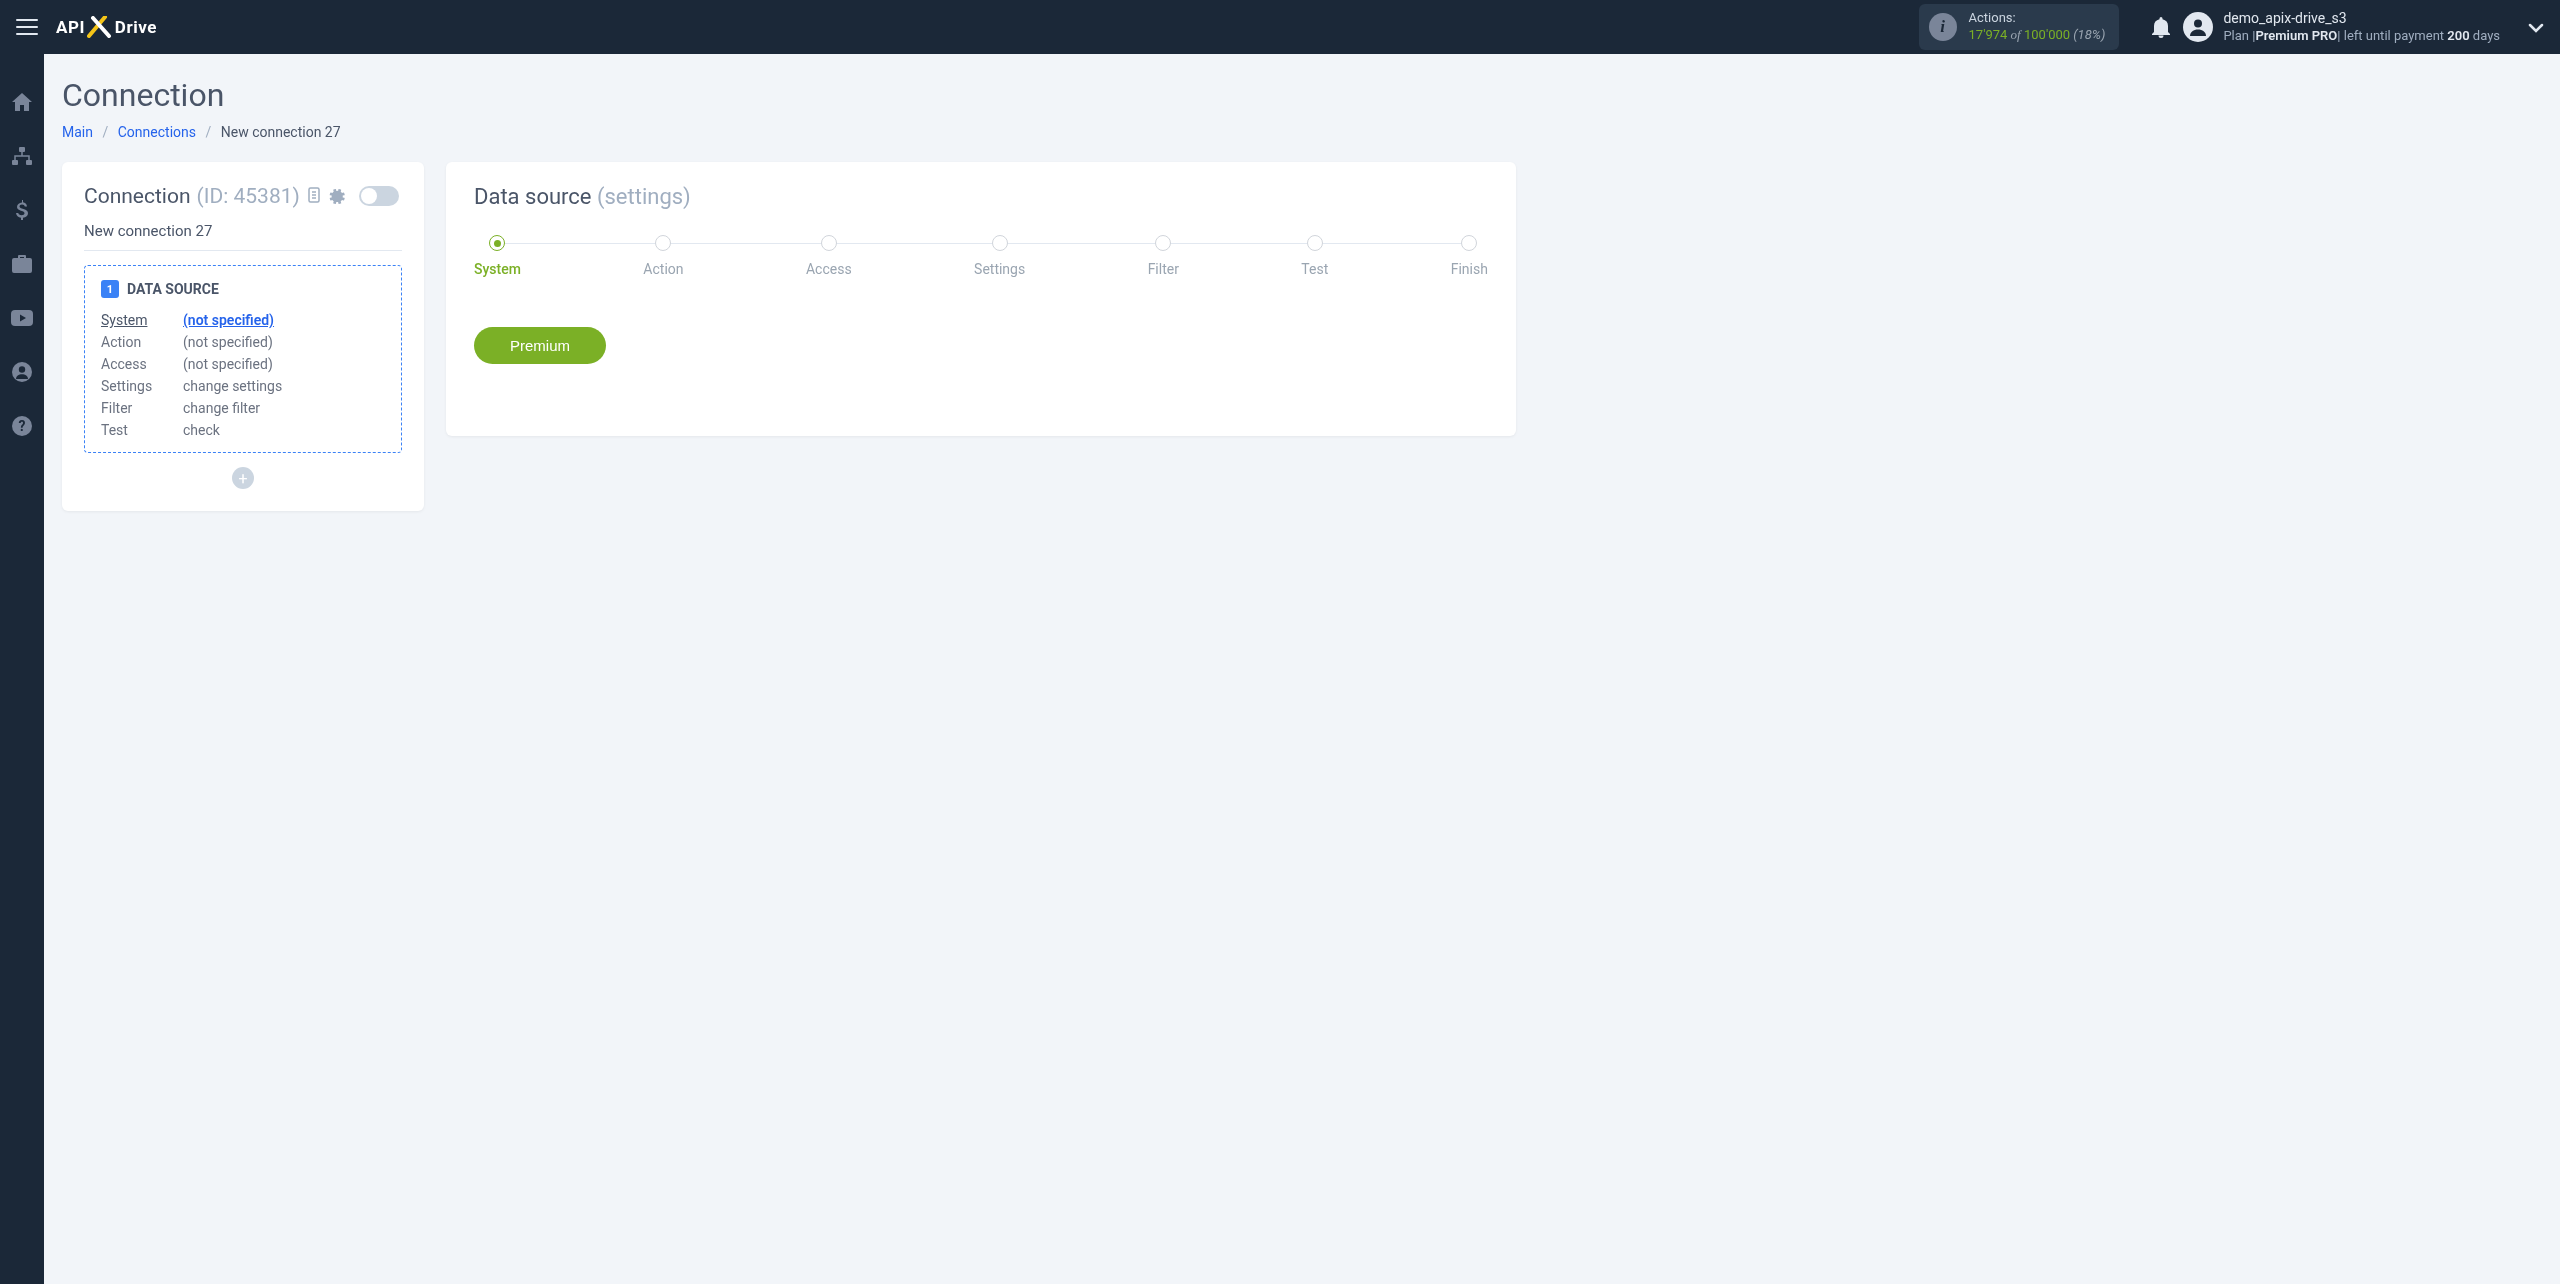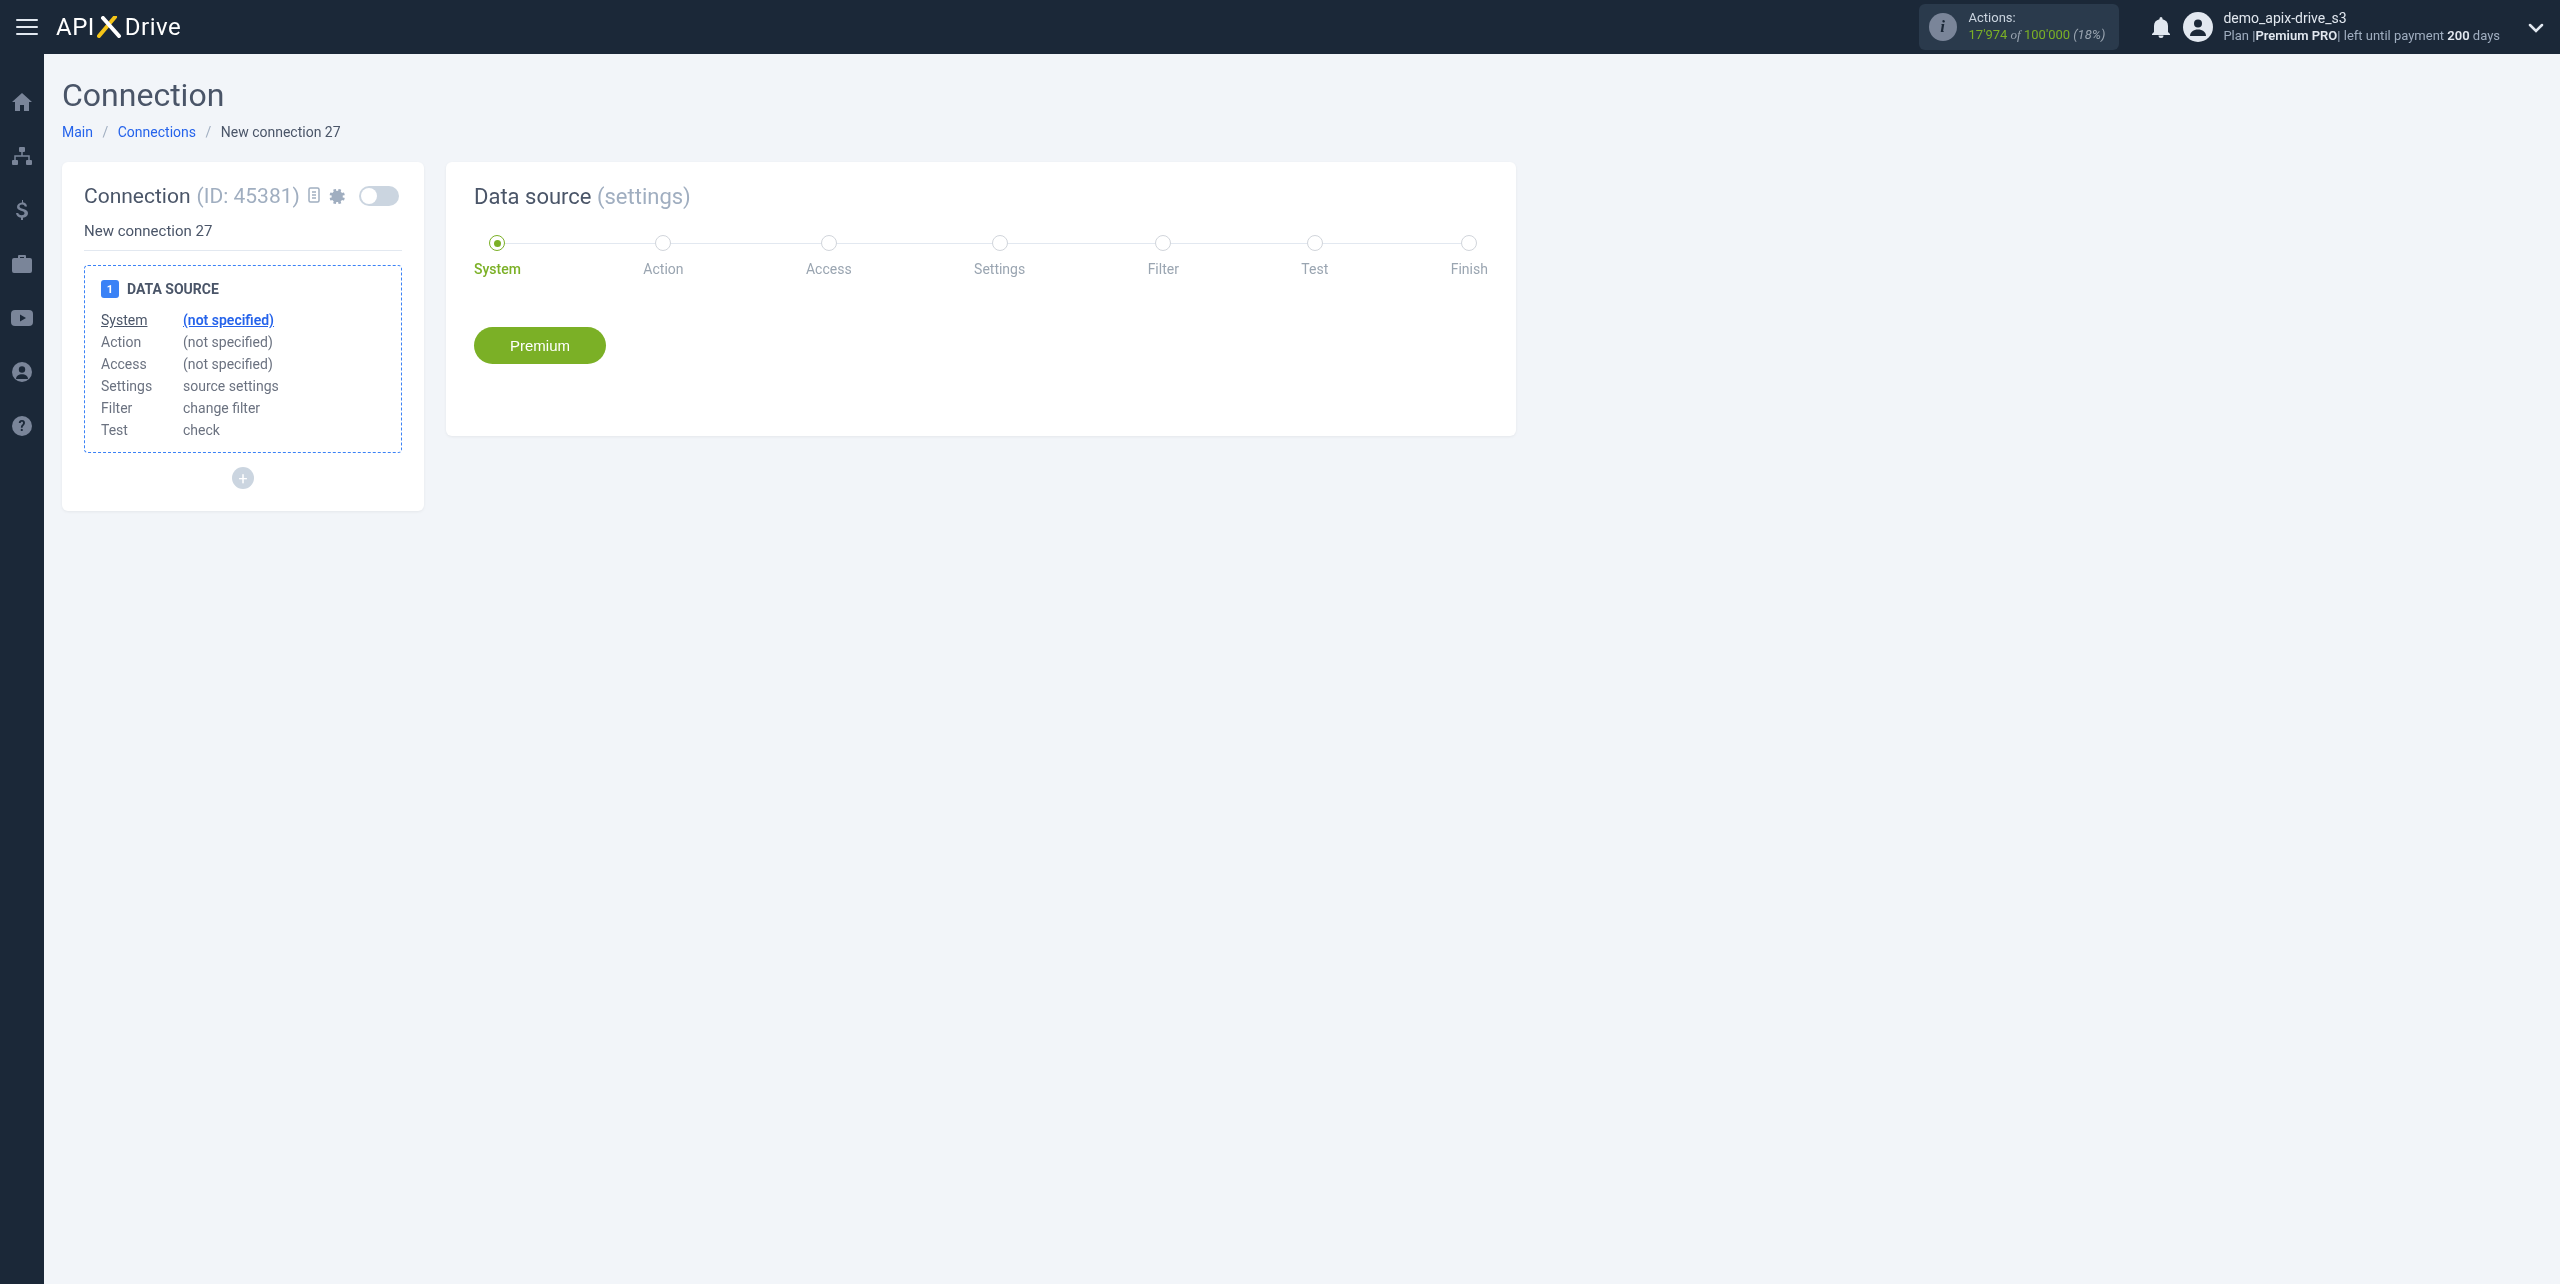--- a/index.html
+++ b/index.html
@@ -1,20 +1,20 @@
 <!DOCTYPE html>
 <html><head>
 <meta charset="utf-8">
 <style>
 * { margin: 0; padding: 0; box-sizing: border-box; }
 body { font-family: -apple-system, BlinkMacSystemFont, "Segoe UI", Roboto, sans-serif; background: #f2f5f9; color: #4a5568; }
 .topbar { background: #1b2838; height: 54px; display: flex; align-items: center; padding: 0 16px; color: #fff; }
 .hamburger { width: 22px; height: 16px; cursor: pointer; display: flex; flex-direction: column; justify-content: space-between; margin-right: 18px; }
 .hamburger span { display: block; height: 2px; background: #e2e8f0; border-radius: 1px; }
-.logo { display: flex; align-items: center; font-size: 24px; font-weight: 400; letter-spacing: .5px; }
+.logo { display: flex; align-items: center; font-size: 17px; font-weight: 700; letter-spacing: .5px; }
 .logo svg { margin: 0 2px; }
 .topbar-spacer { flex: 1; }
 .actions-box { background: #2a3a4c; border-radius: 6px; padding: 6px 14px 6px 10px; display: flex; align-items: center; gap: 12px; margin-right: 20px; }
 .info-circle { width: 28px; height: 28px; border-radius: 50%; background: #7a8599; display: flex; align-items: center; justify-content: center; color: #1b2838; font-style: italic; font-weight: 900; font-family: Georgia, serif; font-size: 17px; }
 .actions-text { font-size: 13px; line-height: 1.3; }
 .actions-text .line1 { color: #cbd5e0; }
 .actions-text .line2 .used { color: #7bb026; }
 .actions-text .line2 .of { color: #9aa5b1; font-style: italic; font-family: Liberation Serif, serif; }
 .actions-text .line2 .total { color: #7bb026; }
 .actions-text .line2 .pct { color: #9aa5b1; font-style: italic; }
@@ -204,21 +204,21 @@
             <span>DATA SOURCE</span>
           </div>
           <div class="ds-rows">
             <span class="key active">System</span>
             <span class="val link">(not specified)</span>
             <span class="key">Action</span>
             <span class="val">(not specified)</span>
             <span class="key">Access</span>
             <span class="val">(not specified)</span>
             <span class="key">Settings</span>
-            <span class="val">source settings</span>
+            <span class="val">change settings</span>
             <span class="key">Filter</span>
             <span class="val">change filter</span>
             <span class="key">Test</span>
             <span class="val">check</span>
           </div>
         </div>
         <div class="add-btn">+</div>
       </div>
 
       <div class="panel panel-right">

